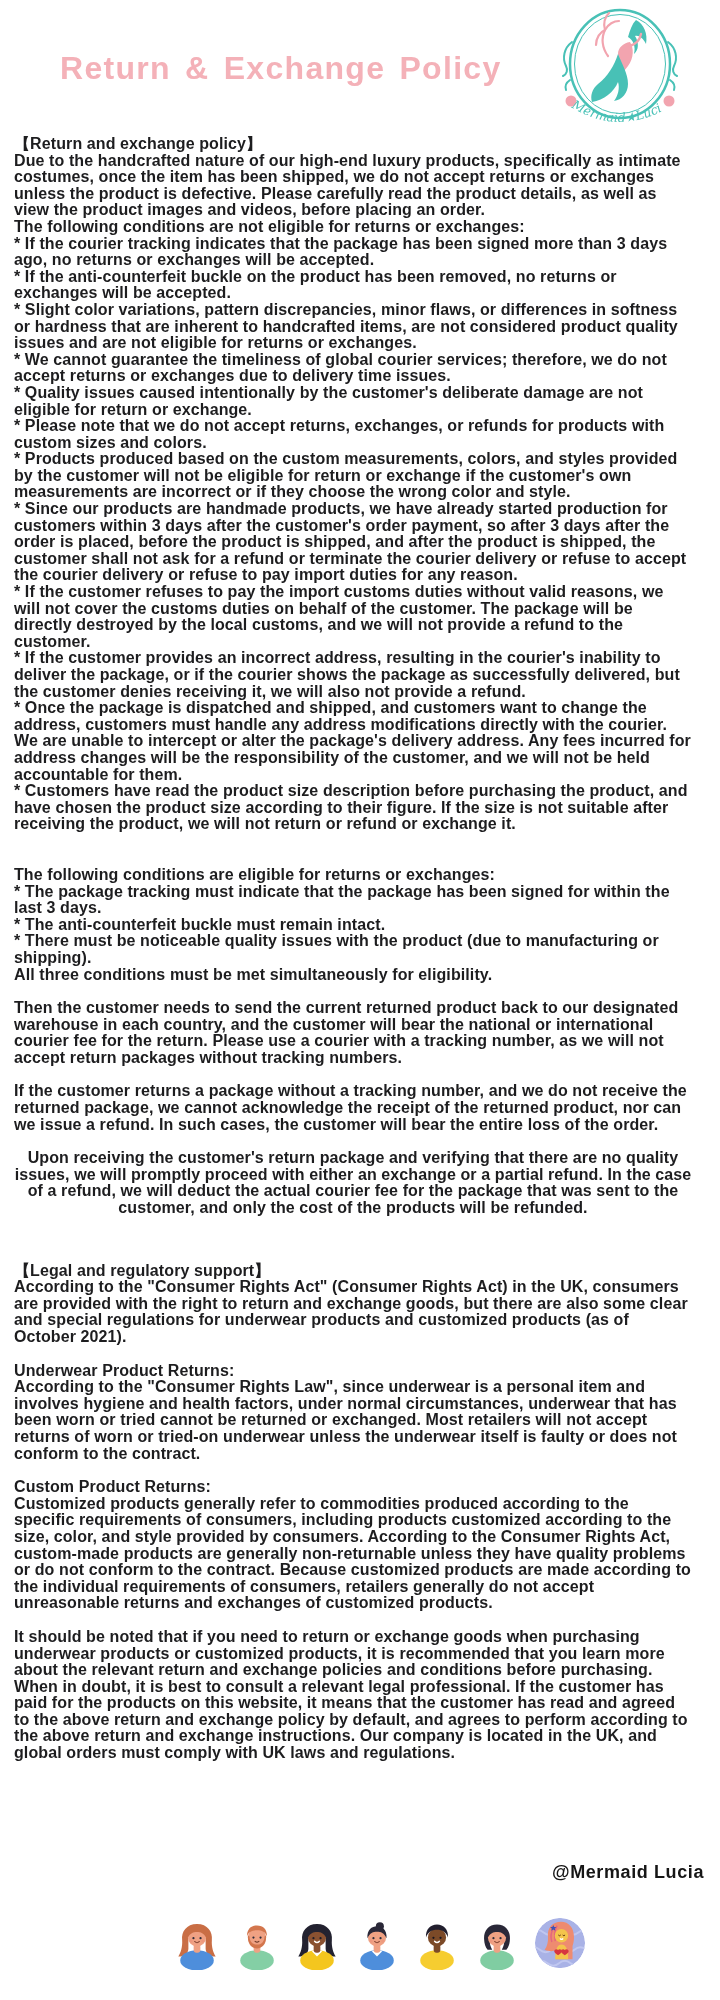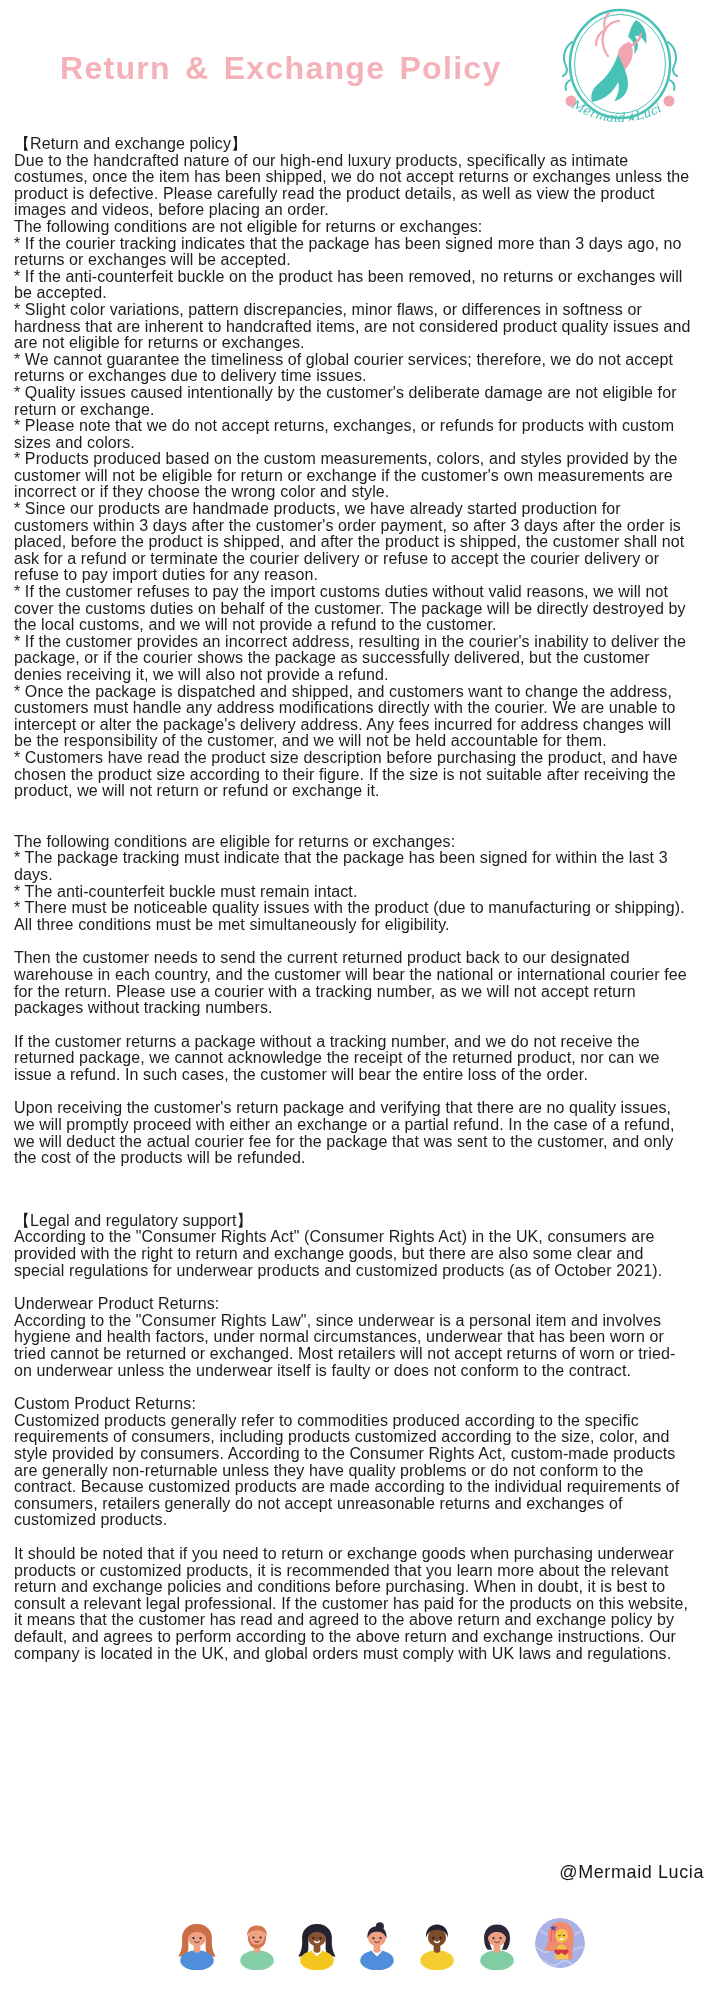--- a/index.html
+++ b/index.html
@@ -10,27 +10,27 @@
   .title{
     position:absolute;left:60px;top:50px;margin:0;
     font-size:32px;font-weight:bold;letter-spacing:1.3px;word-spacing:4px;
     color:#f4b1b8;white-space:nowrap;
   }
   .logo{position:absolute;left:556px;top:4px;width:128px;height:136px;}
   .policy{
     position:absolute;left:14px;top:136px;width:678px;height:1716px;overflow:hidden;
     font-size:16px;line-height:16.6px;letter-spacing:0.1px;color:#1d1d1f;
   }
-  .policy p{margin:0 0 17px 0;white-space:pre-line;}
+  .policy p{margin:0 0 17px 0;white-space:pre-line;font-weight:bold;}
   .policy p.gap-big{margin-bottom:34px;}
-  .policy p.gap-big2{margin-bottom:46px;}
+  .policy p.gap-big2{margin-bottom:46px;text-align:center;}
   .policy p.last{margin-bottom:12px;}
   .signature{
     position:absolute;top:1862px;right:16px;
-    font-size:18px;font-weight:normal;letter-spacing:0.6px;color:#161616;
+    font-size:18px;font-weight:bold;letter-spacing:0.6px;color:#161616;
   }
   .avatars{
     position:absolute;left:20px;top:1910px;width:720px;height:60px;
     display:flex;justify-content:center;align-items:flex-end;gap:14px;
   }
   .avatar{display:block;}
 </style>
 </head>
 <body>
 

